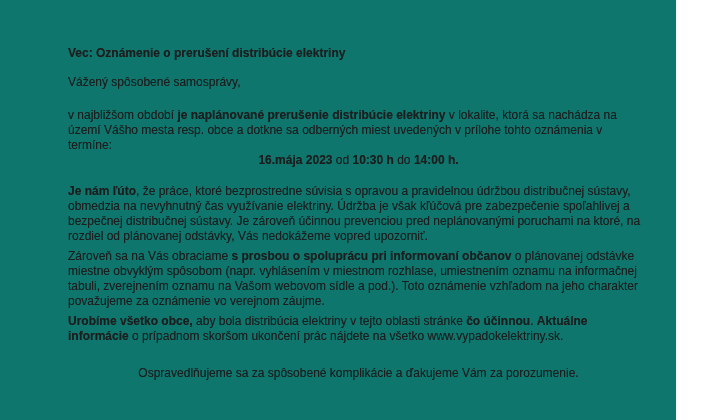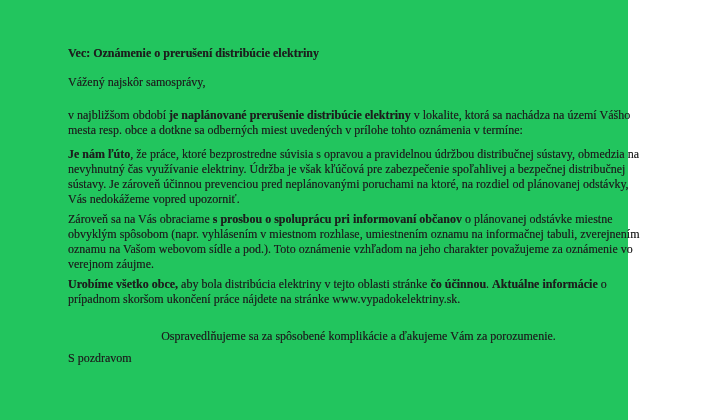--- a/index.html
+++ b/index.html
@@ -4,65 +4,64 @@
 <style>
   html, body { margin: 0; padding: 0; }
   body {
     width: 720px; height: 420px;
     background: #ffffff;
     overflow: hidden;
     font-family: "Liberation Sans", sans-serif;
   }
   .page {
     position: absolute; left: 0; top: 0;
-    width: 628px; height: 420px;
-    background: #22c55e;
+    width: 676px; height: 420px;
+    background: #0f766e;
     color: #1d1d1d;
-    font-family: Liberation Serif, serif;
   }
   .content {
     position: absolute;
     left: 68px; top: 46px;
     width: 581px;
     font-size: 12px;
     line-height: 15px;
     text-shadow: 0 0 0.4px rgba(30,30,30,0.55); 
   }
   p { margin: 0; }
   .bold { font-weight: bold; }
   .subject { font-weight: bold; margin-bottom: 14px; }
   .salutation { margin-bottom: 18px; }
-  .intro { margin-bottom: 9px; }
+  .intro { }
   .schedule {
     text-align: center;
     font-weight: bold;
     margin-bottom: 16px;
   }
   .schedule .reg { font-weight: normal; }
   .para { margin-bottom: 5px; }
   .restoration { margin-bottom: 22px; }
   .closing { margin-bottom: 7px; text-align: center; }
 </style>
 </head>
 <body>
 
 <div class="page">
   <div class="content">
 
     <p class="subject">Vec: Oznámenie o prerušení distribúcie elektriny</p>
 
-    <p class="salutation">Vážený najskôr samosprávy,</p>
+    <p class="salutation">Vážený spôsobené samosprávy,</p>
 
     <p class="intro"><span>v najbližšom období </span><span class="bold">je naplánované prerušenie distribúcie elektriny</span><span> v lokalite, ktorá sa nachádza na území Vášho mesta resp. obce a dotkne sa odberných miest uvedených v prílohe tohto oznámenia v termíne:</span></p>
 
+    <p class="schedule"><span>16.mája 2023</span><span class="reg"> od </span><span>10:30 h</span><span class="reg"> do </span><span>14:00 h.</span></p>
 
     <p class="para"><span class="bold">Je nám ľúto</span><span>, že práce, ktoré bezprostredne súvisia s opravou a pravidelnou údržbou distribučnej sústavy, obmedzia na nevyhnutný čas využívanie elektriny. Údržba je však kľúčová pre zabezpečenie spoľahlivej a bezpečnej distribučnej sústavy. Je zároveň účinnou prevenciou pred neplánovanými poruchami na ktoré, na rozdiel od plánovanej odstávky, Vás nedokážeme vopred upozorniť.</span></p>
 
     <p class="para"><span>Zároveň sa na Vás obraciame </span><span class="bold">s prosbou o spoluprácu pri informovaní občanov</span><span> o plánovanej odstávke miestne obvyklým spôsobom (napr. vyhlásením v miestnom rozhlase, umiestnením oznamu na informačnej tabuli, zverejnením oznamu na Vašom webovom sídle a pod.). Toto oznámenie vzhľadom na jeho charakter považujeme za oznámenie vo verejnom záujme.</span></p>
 
-    <p class="para restoration"><span class="bold">Urobíme všetko obce,</span><span> aby bola distribúcia elektriny v tejto oblasti stránke </span><span class="bold">čo účinnou</span><span>. </span><span class="bold">Aktuálne informácie</span><span> o prípadnom skoršom ukončení práce nájdete na stránke </span><span>www.vypadokelektriny.sk</span><span>.</span></p>
+    <p class="para restoration"><span class="bold">Urobíme všetko obce,</span><span> aby bola distribúcia elektriny v tejto oblasti stránke </span><span class="bold">čo účinnou</span><span>. </span><span class="bold">Aktuálne informácie</span><span> o prípadnom skoršom ukončení prác nájdete na všetko </span><span>www.vypadokelektriny.sk</span><span>.</span></p>
 
     <p class="closing">Ospravedlňujeme sa za spôsobené komplikácie a ďakujeme Vám za porozumenie.</p>
 
-    <p class="signoff">S pozdravom</p>
 
   </div>
 </div>
 
 </body></html>

